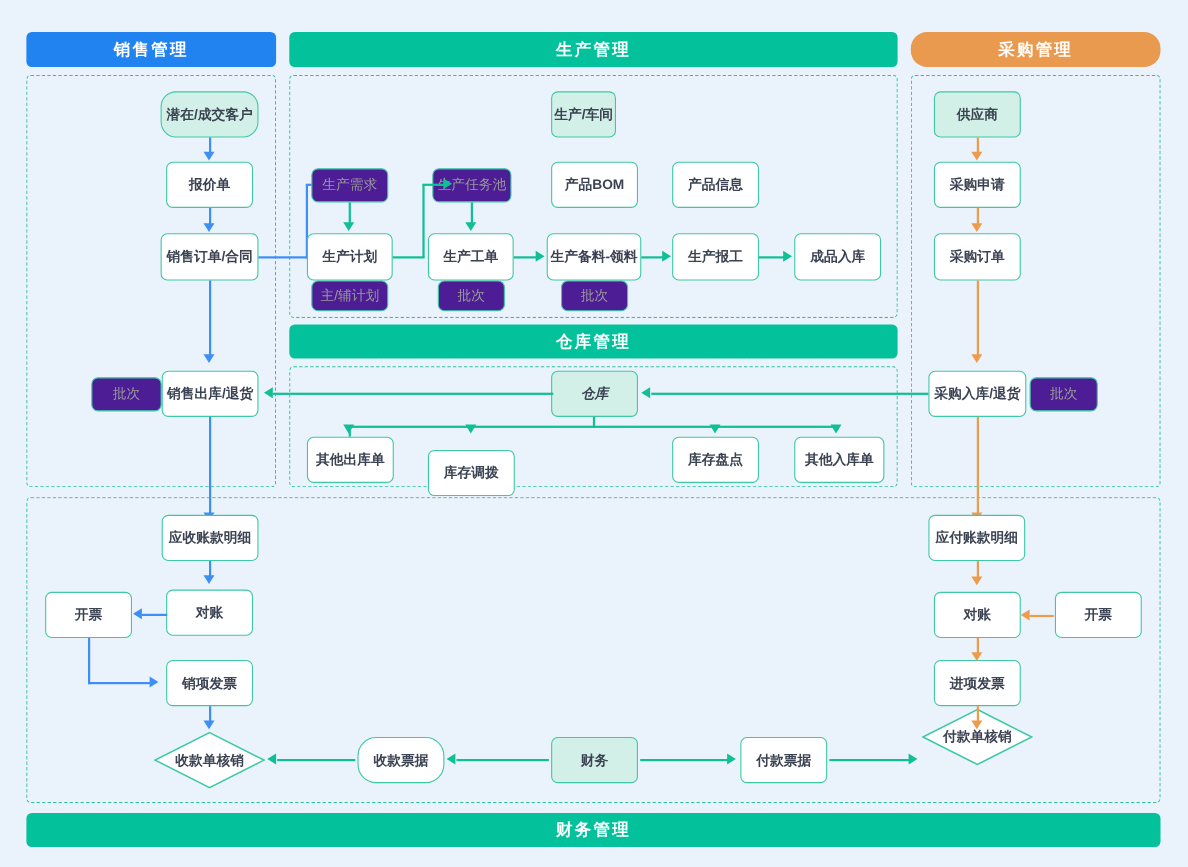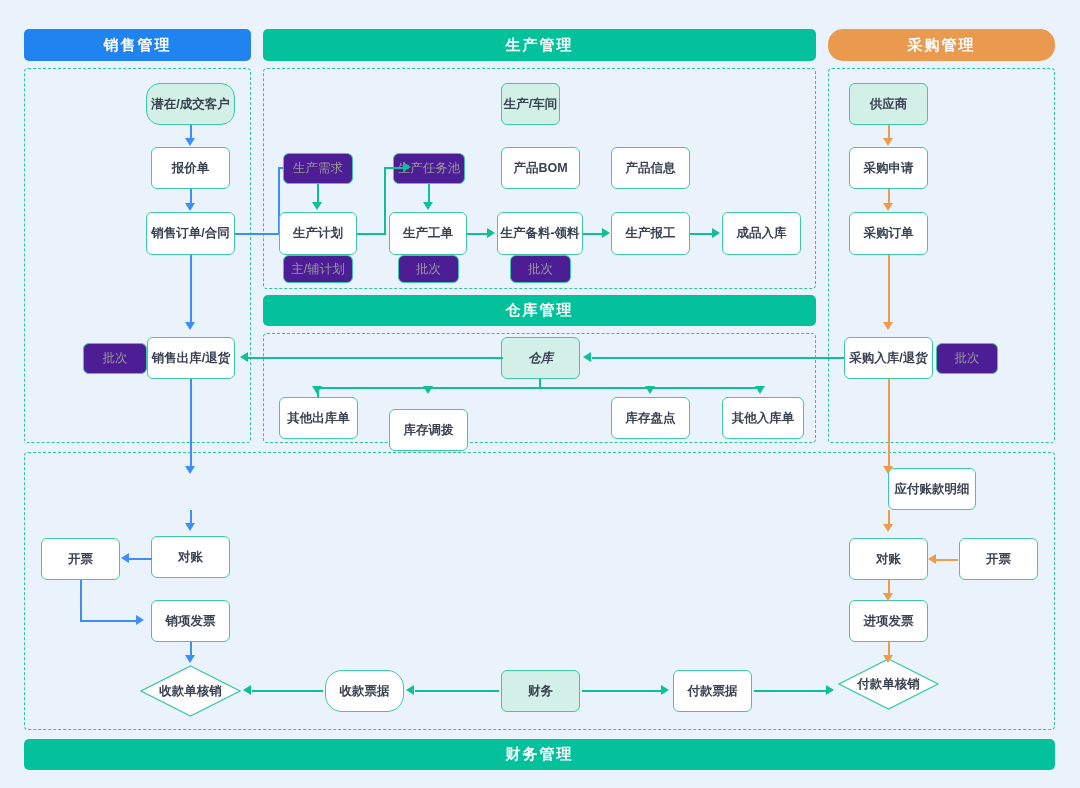--- a/index.html
+++ b/index.html
@@ -217,43 +217,44 @@
     <div class="ln v c-green" style="left:317px;top:387px;height:10px;"></div>
     <div class="ar ar-d" style="left:311.5px;top:386px;"></div>
     <div class="ln v c-green" style="left:428px;top:387px;height:4px;"></div>
     <div class="ar ar-d" style="left:422.5px;top:386px;"></div>
     <div class="ln v c-green" style="left:650px;top:387px;height:4px;"></div>
     <div class="ar ar-d" style="left:644.5px;top:386px;"></div>
     <div class="ln v c-green" style="left:760px;top:387px;height:4px;"></div>
     <div class="ar ar-d" style="left:754.5px;top:386px;"></div>
   </div>
 
+  <div class="node" style="left:147px;top:468px;width:88px;height:42px;">应收账款明细</div>
   <div class="node" style="left:151px;top:536px;width:79px;height:42px;">对账</div>
   <div class="node" style="left:41px;top:538px;width:79px;height:42px;">开票</div>
   <div class="node" style="left:151px;top:600px;width:79px;height:42px;">销项发票</div>
 
   <div class="node diamond" style="left:140px;top:665px;width:101px;height:52px;">
     <svg class="dia-shape" viewBox="0 0 101 52" preserveAspectRatio="none">
       <polygon points="50.5,1 100,26 50.5,51 1,26" fill="#ffffff" stroke="#3ec9a4" stroke-width="1.4"></polygon>
     </svg>
     <span class="dia-label">收款单核销</span>
   </div>
 
   <div class="node" style="left:325px;top:670px;width:79px;height:42px;border-radius:17px;">收款票据</div>
   <div class="node teal" style="left:501px;top:670px;width:79px;height:42px;">财务</div>
   <div class="node" style="left:673px;top:670px;width:79px;height:42px;">付款票据</div>
 
-  <div class="node diamond" style="left:838px;top:658px;width:101px;height:52px;align-items:center;">
+  <div class="node diamond" style="left:838px;top:644px;width:101px;height:52px;align-items:center;">
     <svg class="dia-shape" viewBox="0 0 101 52" preserveAspectRatio="none">
       <polygon points="50.5,1 100,26 50.5,51 1,26" fill="#ffffff" stroke="#3ec9a4" stroke-width="1.4"></polygon>
     </svg>
     <span class="dia-label">付款单核销</span>
   </div>
 
-  <div class="node" style="left:888px;top:468px;width:88px;height:42px;text-align:center;">应付账款明细</div>
+  <div class="node" style="left:844px;top:468px;width:88px;height:42px;text-align:center;">应付账款明细</div>
   <div class="node" style="left:849px;top:538px;width:79px;height:42px;">对账</div>
   <div class="node" style="left:959px;top:538px;width:79px;height:42px;">开票</div>
   <div class="node" style="left:849px;top:600px;width:79px;height:42px;">进项发票</div>
 
   <div class="b">
     <div class="ln v c-blue" style="left:190px;top:510px;height:14px;"></div>
     <div class="ar ar-d" style="left:184.5px;top:523px;"></div>
   </div>
   <div class="b">
     <div class="ln h c-blue" style="left:129px;top:558px;width:23px;"></div>

